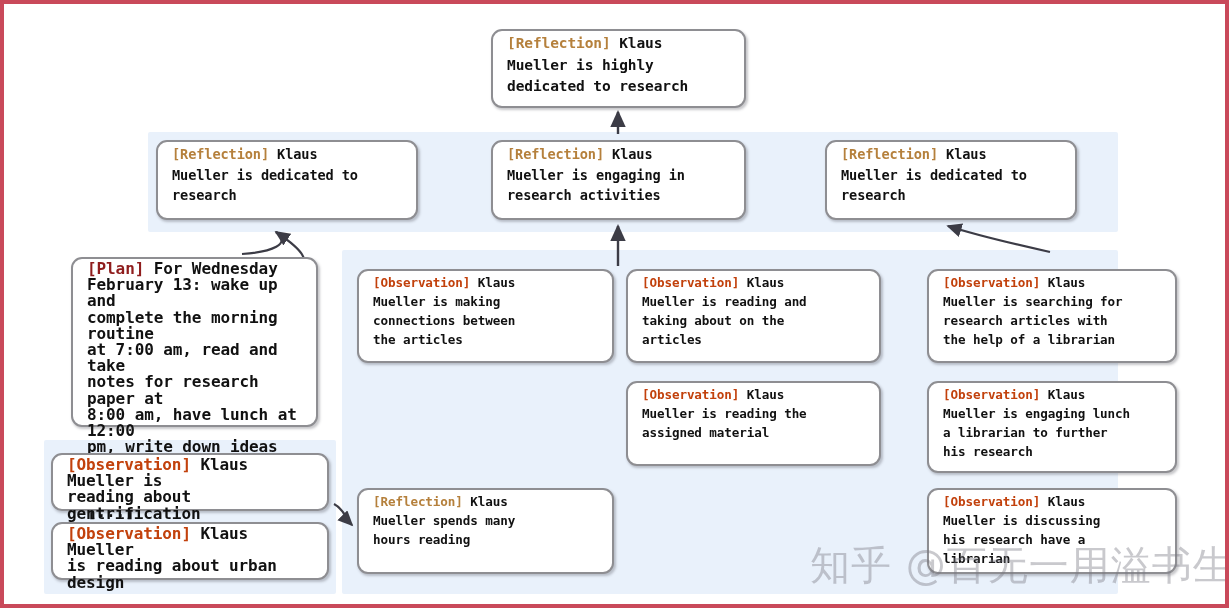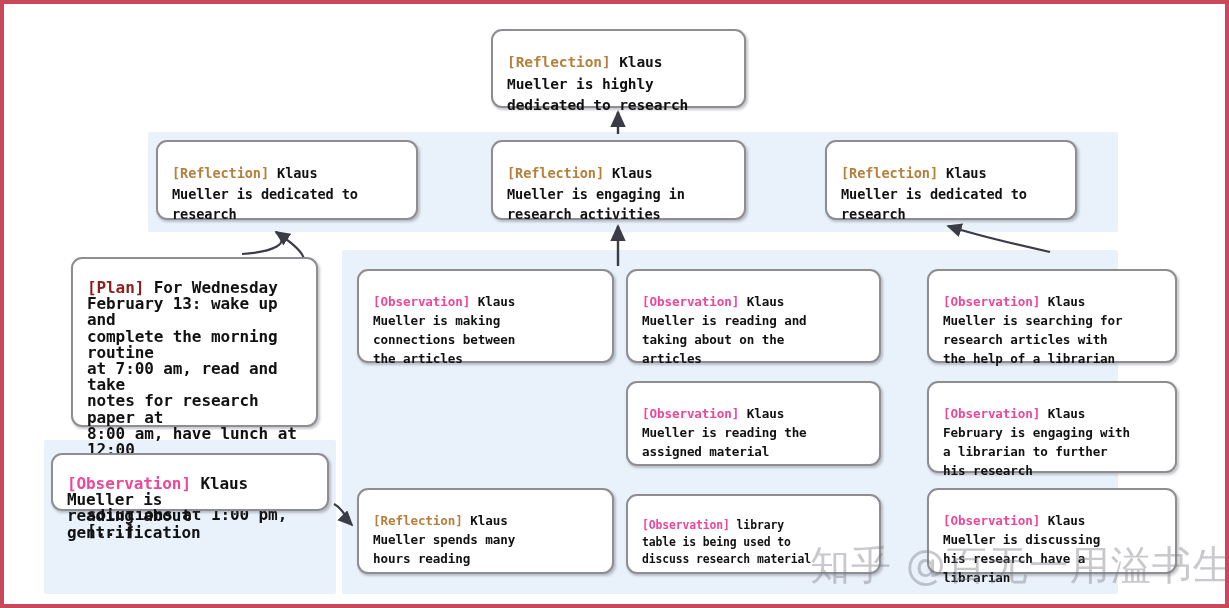--- a/index.html
+++ b/index.html
@@ -26,28 +26,28 @@
   #panel-obs-left{       left:40px;  top:436px; width:292px; height:154px; }
 
   
   .node{
     position:absolute;
     box-sizing:border-box;
     background:#ffffff;
     border:2px solid #8e8e92;
     border-radius:11px;
     box-shadow:1.5px 2px 2.5px rgba(70,70,80,.30);
-    padding:21px 12px 9px 14px;
+    padding:2px 12px 9px 14px;
     color:#111111;
     font-weight:700;
     letter-spacing:-0.1px;
   }
   .node .tag{ font-weight:700; }
   .tag-reflection{ color:#b5803c; }
-  .tag-observation{ color:#ec4899; }
+  .tag-observation{ color:#c2410c; }
   .tag-plan{ color:#8f1d1d; }
 
   .txt{ white-space:pre-wrap; display:block; }
 
   
   .fs15{ font-size:14.5px; line-height:21.5px; }
   .fs14{ font-size:13.6px; line-height:20.5px; }
   .fs13{ font-size:12.6px; line-height:19px; }
   .fs12{ font-size:11.4px; line-height:17px; }
   .fs11{ font-size:16px; line-height:16.2px; }
@@ -154,20 +154,24 @@
 8:00 am, have lunch at 12:00
 pm, write down ideas or
 brainstorm potential
 solutions at 1:00 pm, [...]</span></span>
   </div>
 
   <div class="node fs11" id="node-obs-l1">
     <span class="txt"><span class="tag tag-observation">[Observation]</span><span> Klaus Mueller is
 reading about gentrification</span></span>
   </div>
+  <div class="node fs11" id="node-obs-l2">
+    <span class="txt"><span class="tag tag-observation">[Observation]</span><span> Klaus Mueller
+is reading about urban design</span></span>
+  </div>
 
   <div class="node fs13" id="node-c1-1">
     <span class="txt"><span class="tag tag-observation">[Observation]</span><span> Klaus
 Mueller is making
 connections between
 the articles</span></span>
   </div>
   <div class="node fs13" id="node-c1-3">
     <span class="txt"><span class="tag tag-reflection">[Reflection]</span><span> Klaus
 Mueller spends many
@@ -178,35 +182,30 @@
     <span class="txt"><span class="tag tag-observation">[Observation]</span><span> Klaus
 Mueller is reading and
 taking about on the
 articles</span></span>
   </div>
   <div class="node fs13" id="node-c2-2">
     <span class="txt"><span class="tag tag-observation">[Observation]</span><span> Klaus
 Mueller is reading the
 assigned material</span></span>
   </div>
-  <div class="node fs12" id="node-c2-3">
-    <span class="txt"><span class="tag tag-observation">[Observation]</span><span> library
-table is being used to
-discuss research material</span></span>
-  </div>
 
   <div class="node fs13" id="node-c3-1">
     <span class="txt"><span class="tag tag-observation">[Observation]</span><span> Klaus
 Mueller is searching for
 research articles with
 the help of a librarian</span></span>
   </div>
   <div class="node fs13" id="node-c3-2">
     <span class="txt"><span class="tag tag-observation">[Observation]</span><span> Klaus
-February is engaging with
+Mueller is engaging lunch
 a librarian to further
 his research</span></span>
   </div>
   <div class="node fs13" id="node-c3-3">
     <span class="txt"><span class="tag tag-observation">[Observation]</span><span> Klaus
 Mueller is discussing
 his research have a
 librarian</span></span>
   </div>
 

